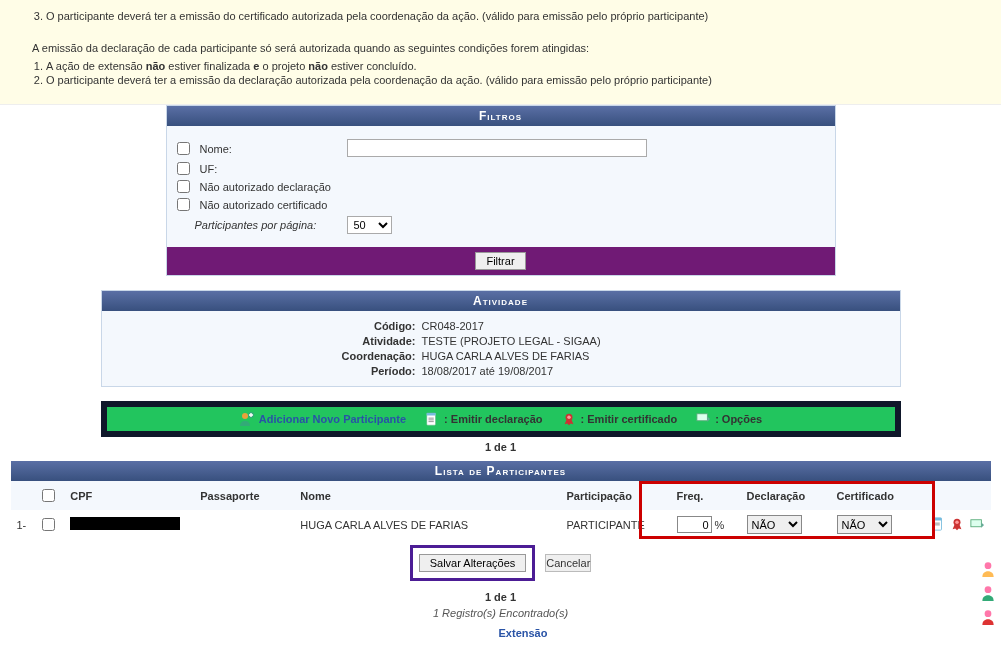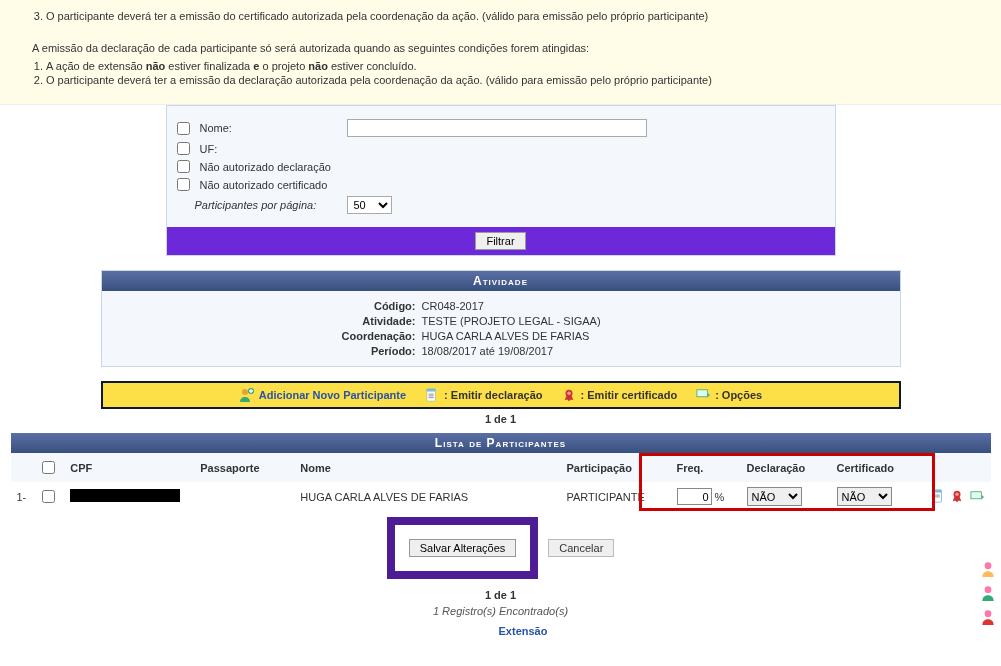--- a/index.html
+++ b/index.html
@@ -46,41 +46,41 @@
     background: #f4f8fd;
     padding: 8px 10px 8px 10px;
   }
   .filtros-row {
     display: flex;
     align-items: center;
     margin: 5px 0;
   }
   .filtros-row label.cb-label {
     display: flex;
-    align-items: center;
+    align-items: flex-end;
     width: 170px;
     gap: 6px;
   }
   .filtros-row input[type=checkbox] { margin: 0 4px 0 0; }
   .filtros-row .field-rest { flex: 1; display:flex; align-items:center; gap:6px; }
   .filtros-row select, .filtros-row input[type=text] {
     font-family: inherit;
     font-size: 11px;
     border: 1px solid #aaa;
     background: #fff;
     padding: 1px 2px;
     height: 18px;
   }
   .nome-input { width: 300px; }
   .uf-select { width: 130px; }
   .mun-select { width: 190px; }
   .perpage { width: 45px; }
   .pp-label { width:170px; display:inline-block; padding-left:18px;font-style:italic;}
   .filtros-footer {
-    background: #6d28d9;
+    background: #701a75;
     text-align: center;
     padding: 5px 0;
   }
   button, input[type=button] {
     font-family: inherit;
     font-size: 11px;
     background: #efefef;
     border: 1px solid #999;
     padding: 2px 10px;
     cursor: pointer;
@@ -95,22 +95,22 @@
     background: #f4f8fd;
     padding: 6px 10px;
   }
   .kv-row { display:flex; margin: 3px 0; }
   .kv-row .k { width: 310px; text-align: right; font-weight: bold; padding-right: 6px; }
   .kv-row .v { flex:1; }
 
   .legend-bar {
     width: 800px;
     margin: 14px auto 0 auto;
-    background: #fde047;
-    border: 2px solid #0f172a;
+    background: #22c55e;
+    border: 6px solid #0f172a;
     text-align: center;
     padding: 4px 0;
     display:flex;
     justify-content:center;
     gap: 18px;
     align-items:center;
   }
   .legend-item { display:inline-flex; align-items:center; gap:4px; }
   .legend-item a { color:#2953a6; font-weight:bold; text-decoration:none;}
   .legend-item .lbl { font-weight:bold; color:#333;}
@@ -141,39 +141,39 @@
   .pass-col { width: 100px; }
   .nome-col { }
   .part-col { width: 110px; }
   .freq-col { width: 70px; text-align:left; }
   .decl-col { width: 90px; }
   .cert-col { width: 90px; }
   .act-col { width: 70px; text-align:right; white-space:nowrap;}
   .freq-input { width: 35px; text-align:right; border:1px solid #888; height:17px; font-size:11px;}
   .sel-sn { width:55px; border:1px solid #888; height:19px; font-size:11px;}
   .cpf-black { display:inline-block; width:110px; height:13px; background:#000; }
-  .red-box-btn { display:inline-block; border:8px solid #4c1d95; padding:14px;}
+  .red-box-btn { display:inline-block; border:3px solid #4c1d95; padding:6px;}
   .red-overlay {
     position:absolute;
     border:3px solid #cc0000;
     pointer-events:none;
   }
 
   .buttons-row {
     text-align:center;
     padding: 6px 0;
     display:flex;
     justify-content:center;
     gap:10px;
     align-items:center;
   }
   .cancel-link {
     background:#efefef;
     border:1px solid #bbb;
-    padding:2px 10px;
+    padding:2px 0;
     text-decoration:none;
     color:#333;
   }
 
   .found-row { text-align:center; font-style:italic; color:#555; margin:4px 0;}
   .ext-link { text-align:center; margin:8px 0 14px 0;padding-left:45px;}
   .ext-link a { color:#2953a6; font-weight:bold; text-decoration:none;}
 
   .side-icons {
     position:fixed;
@@ -198,20 +198,21 @@
   <p>A emissão da declaração de cada participante só será autorizada quando as seguintes condições forem atingidas:</p>
   <ol>
     <li>
       <span>A ação de extensão </span><span class="bold">não</span><span> estiver finalizada </span><span class="bold">e</span><span> o projeto </span><span class="bold">não</span><span> estiver concluído.</span>
     </li>
     <li>O participante deverá ter a emissão da declaração autorizada pela coordenação da ação. (válido para emissão pelo próprio participante)</li>
   </ol>
 </div>
 
 <div class="section filtros-box">
+  <div class="section-title">Filtros</div>
   <div class="filtros-body">
     <div class="filtros-row">
       <label class="cb-label">
         <input type="checkbox" style="">
         <span>Nome:</span>
       </label>
       <div class="field-rest">
         <input type="text" class="nome-input" value="" style="">
       </div>
     </div>

